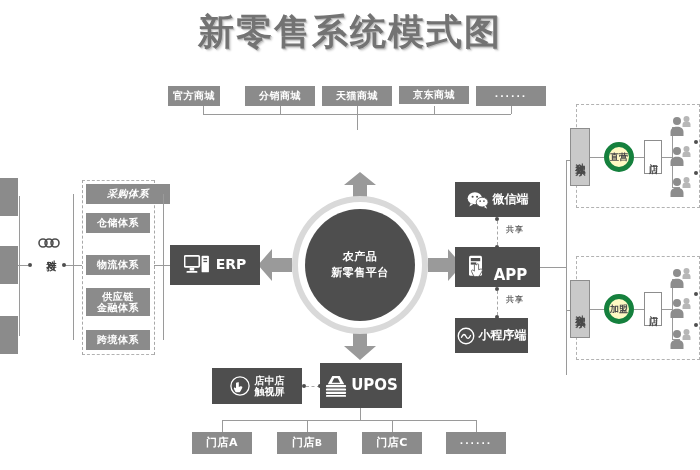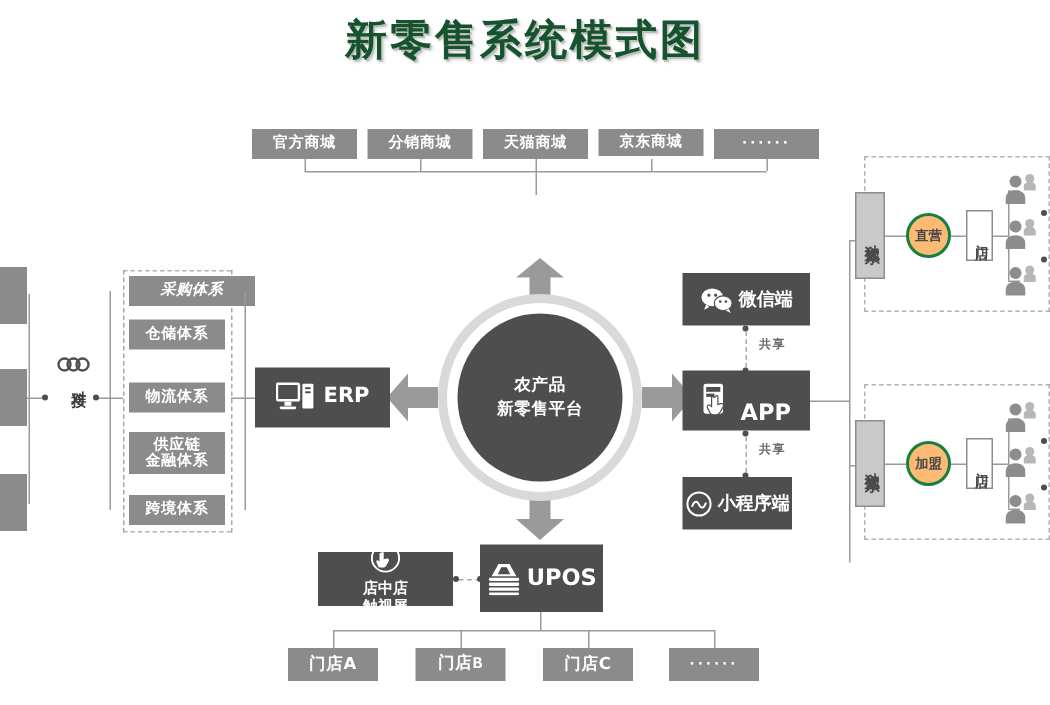--- a/index.html
+++ b/index.html
@@ -7,21 +7,21 @@
     width:700px;height:470px;background:#ffffff;overflow:hidden;
     font-family:"DejaVu Sans","Liberation Sans",sans-serif;
     position:relative;
   }
   #stage{position:absolute;left:0;top:0;width:700px;height:470px;}
   .abs{position:absolute;box-sizing:border-box;}
 
   
   #title{
     left:0;top:8px;width:700px;text-align:center;
-    font-size:28px;font-weight:bold;color:#14532d;
+    font-size:36px;font-weight:bold;color:#737373;
     letter-spacing:2px;
     text-shadow:1px 1px 0 #bdbdbd, 2px 2px 2px #d7d7d7;
   }
 
   
   .gbox{
     background:#8b8b8b;color:#ffffff;display:flex;align-items:center;
     justify-content:center;font-size:10px;font-weight:bold;
     text-align:center;line-height:1.12;letter-spacing:.5px;
   }
@@ -66,21 +66,21 @@
     writing-mode:vertical-rl;text-orientation:upright;
     letter-spacing:1px;
   }
 
   .sbox{
     background:#c9c9c9;border:1px solid #8d8d8d;color:#4a4a4a;
     display:flex;align-items:center;justify-content:center;
     font-size:10px;font-weight:bold;
   }
   .circ{
-    border:2px solid #15803d;border-radius:50%;background:#fdba74;color:#4a4a4a;
+    border:5px solid #15803d;border-radius:50%;background:#fef9c3;color:#4a4a4a;
     display:flex;align-items:center;justify-content:center;
     font-size:9px;font-weight:bold;text-align:center;
   }
   .wbox{
     border:1px solid #8d8d8d;background:#fff;color:#4a4a4a;
     display:flex;align-items:center;justify-content:center;
     font-size:9px;font-weight:bold;
   }
   .panel{border:1px dashed #b2b2b2;}
   .share{
@@ -88,21 +88,21 @@
     text-align:center;
   }
 </style>
 </head>
 <body>
 
 <div id="stage">
 
   <div class="abs" id="title">新零售系统模式图</div>
 
-  <div class="abs gbox" style="left:168px;top:86px;width:70px;height:20px;">
+  <div class="abs gbox" style="left:168px;top:86px;width:52px;height:20px;">
     <span>官方商城</span>
   </div>
   <div class="abs gbox" style="left:322px;top:86px;width:70px;height:20px;">
     <span>天猫商城</span>
   </div>
   <div class="abs gbox" style="left:245px;top:86px;width:70px;height:20px;">
     <span>分销商城</span>
   </div>
   <div class="abs gbox" style="left:399px;top:86px;width:70px;height:18px;justify-content:center;">
     <span>京东商城</span>
@@ -349,21 +349,21 @@
     <svg width="24" height="22" viewBox="0 0 24 22">
       <circle cx="9" cy="6" r="4" fill="#8d8d8d"></circle>
       <path d="M2.5 21 v-4 c0-3.3 2.9-5.2 6.5-5.2 s6.5 1.9 6.5 5.2 v4 z" fill="#8d8d8d"></path>
       <circle cx="18.5" cy="4" r="3" fill="#b7b7b7"></circle>
       <path d="M14.5 12 v-2.6 c0-2 1.8-3.2 4-3.2 s4 1.2 4 3.2 V12 z" fill="#b7b7b7"></path>
     </svg>
   </div>
   <div class="abs dot" style="left:694px;top:292px;"></div>
   <div class="abs dot" style="left:694px;top:323px;"></div>
 
-  <div class="abs dbox" style="left:212px;top:368px;width:90px;height:36px;gap:5px;flex-direction:column;">
+  <div class="abs dbox" style="left:212px;top:368px;width:90px;height:36px;gap:5px;">
     <span class="ic">
       <svg width="20" height="20" viewBox="0 0 22 22">
         <circle cx="11" cy="11" r="10" fill="none" stroke="#fff" stroke-width="1.4"></circle>
         <path d="M8 7.5 c0-1.1 1.7-1.1 1.7 0 V12 l1.9-.6 c1.6-.4 2.4 .8 1.8 1.9 l-1.9 3.4 c-.5 .9-1.2 1.3-2.2 1.3 H7.6 c-1.1 0-1.9-.5-2.2-1.4 l-1.1-2.6 c-.4-1 .6-1.8 1.4-1.2 l .9 .7 V8 c0-1.1 1.7-1.1 1.7 0 z" fill="#fff"></path>
       </svg>
     </span>
     <span style="display:flex;flex-direction:column;font-size:10px;">
       <span>店中店</span>
       <span>触视屏</span>
     </span>

